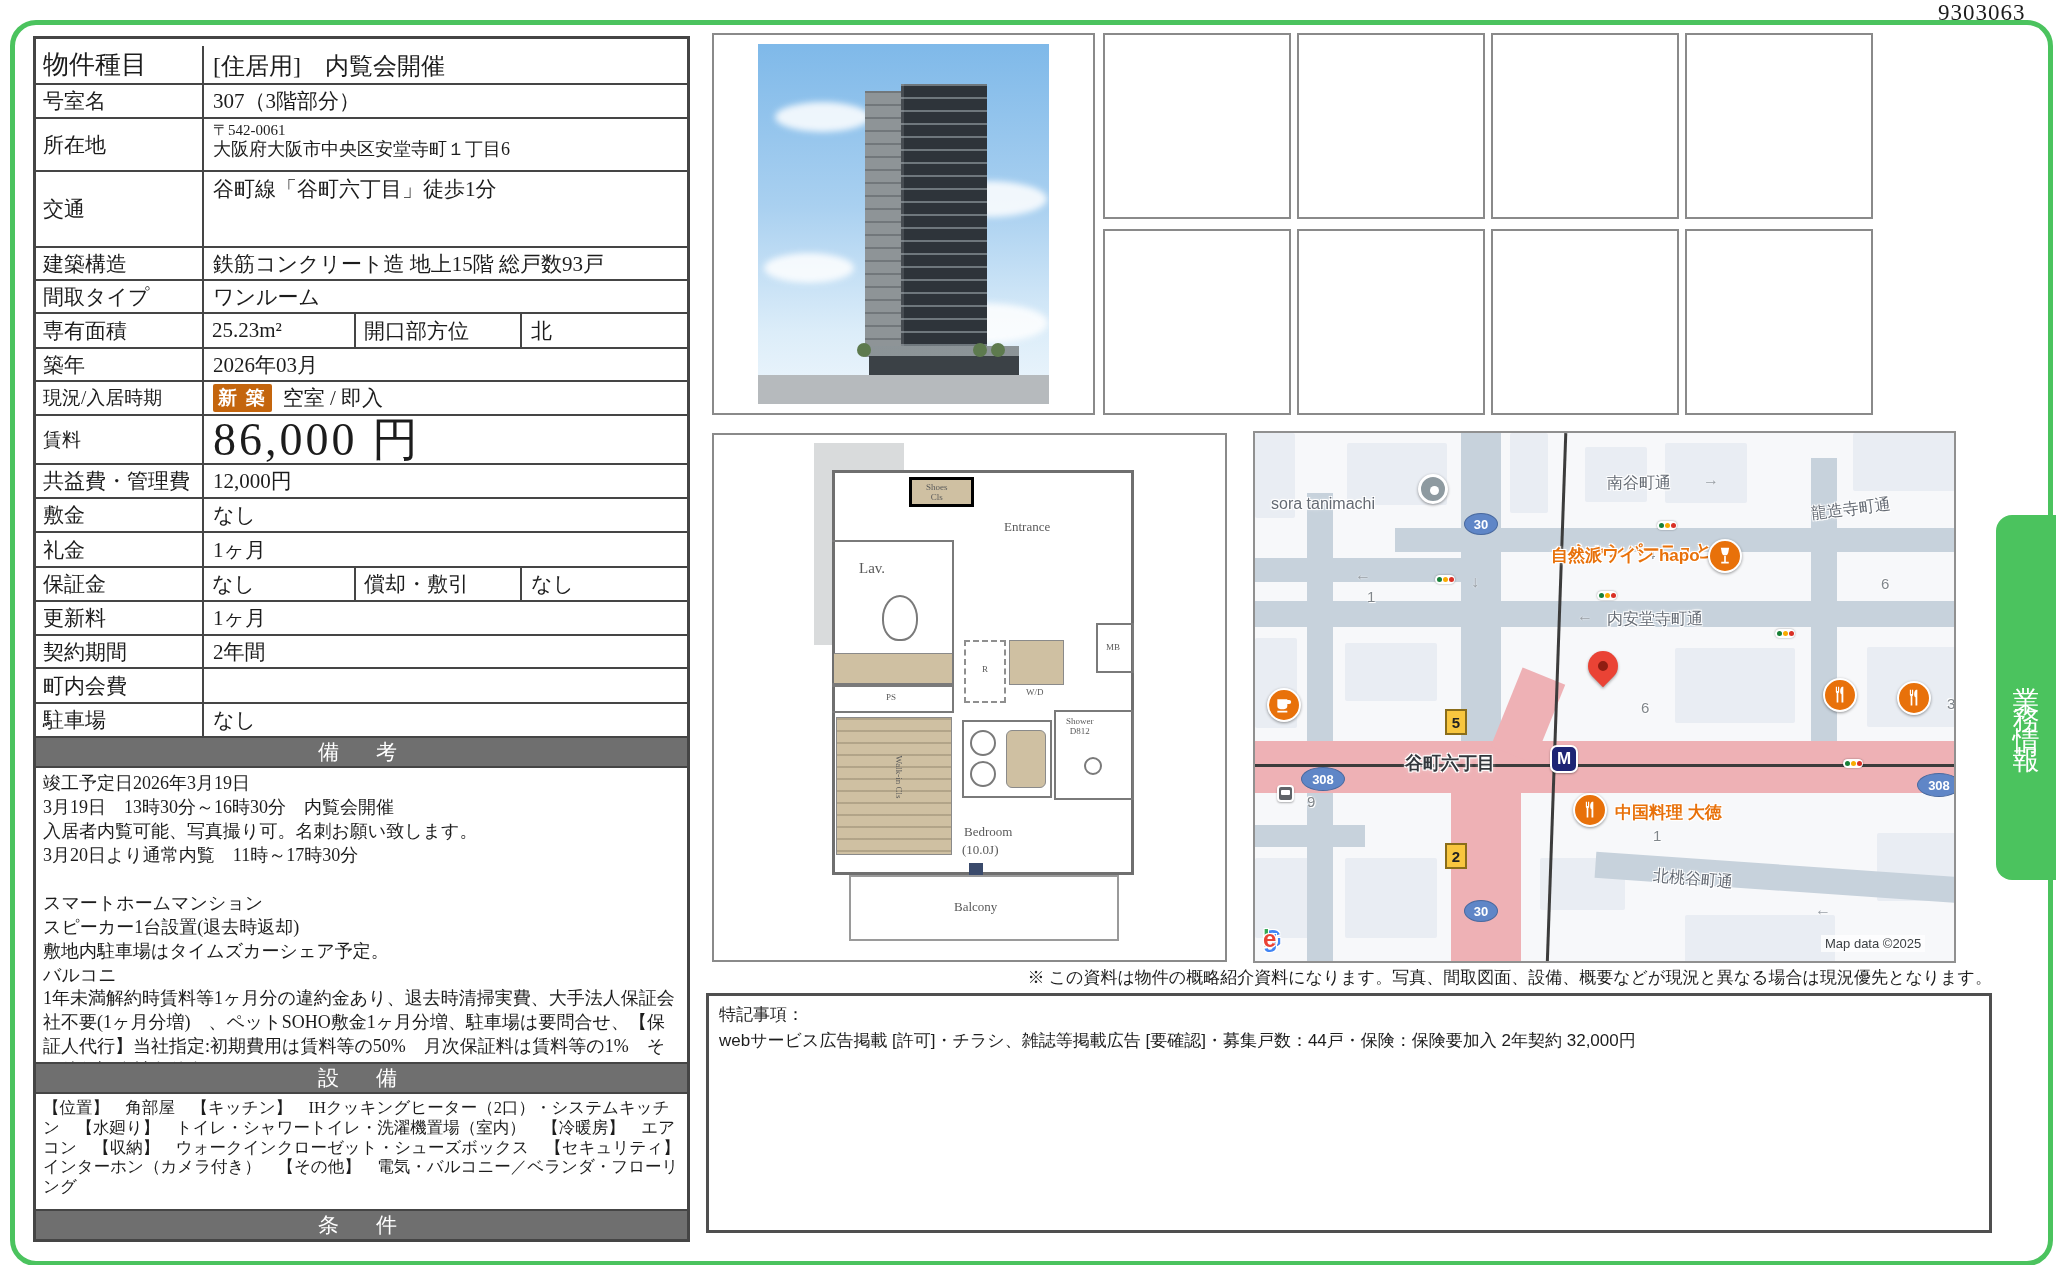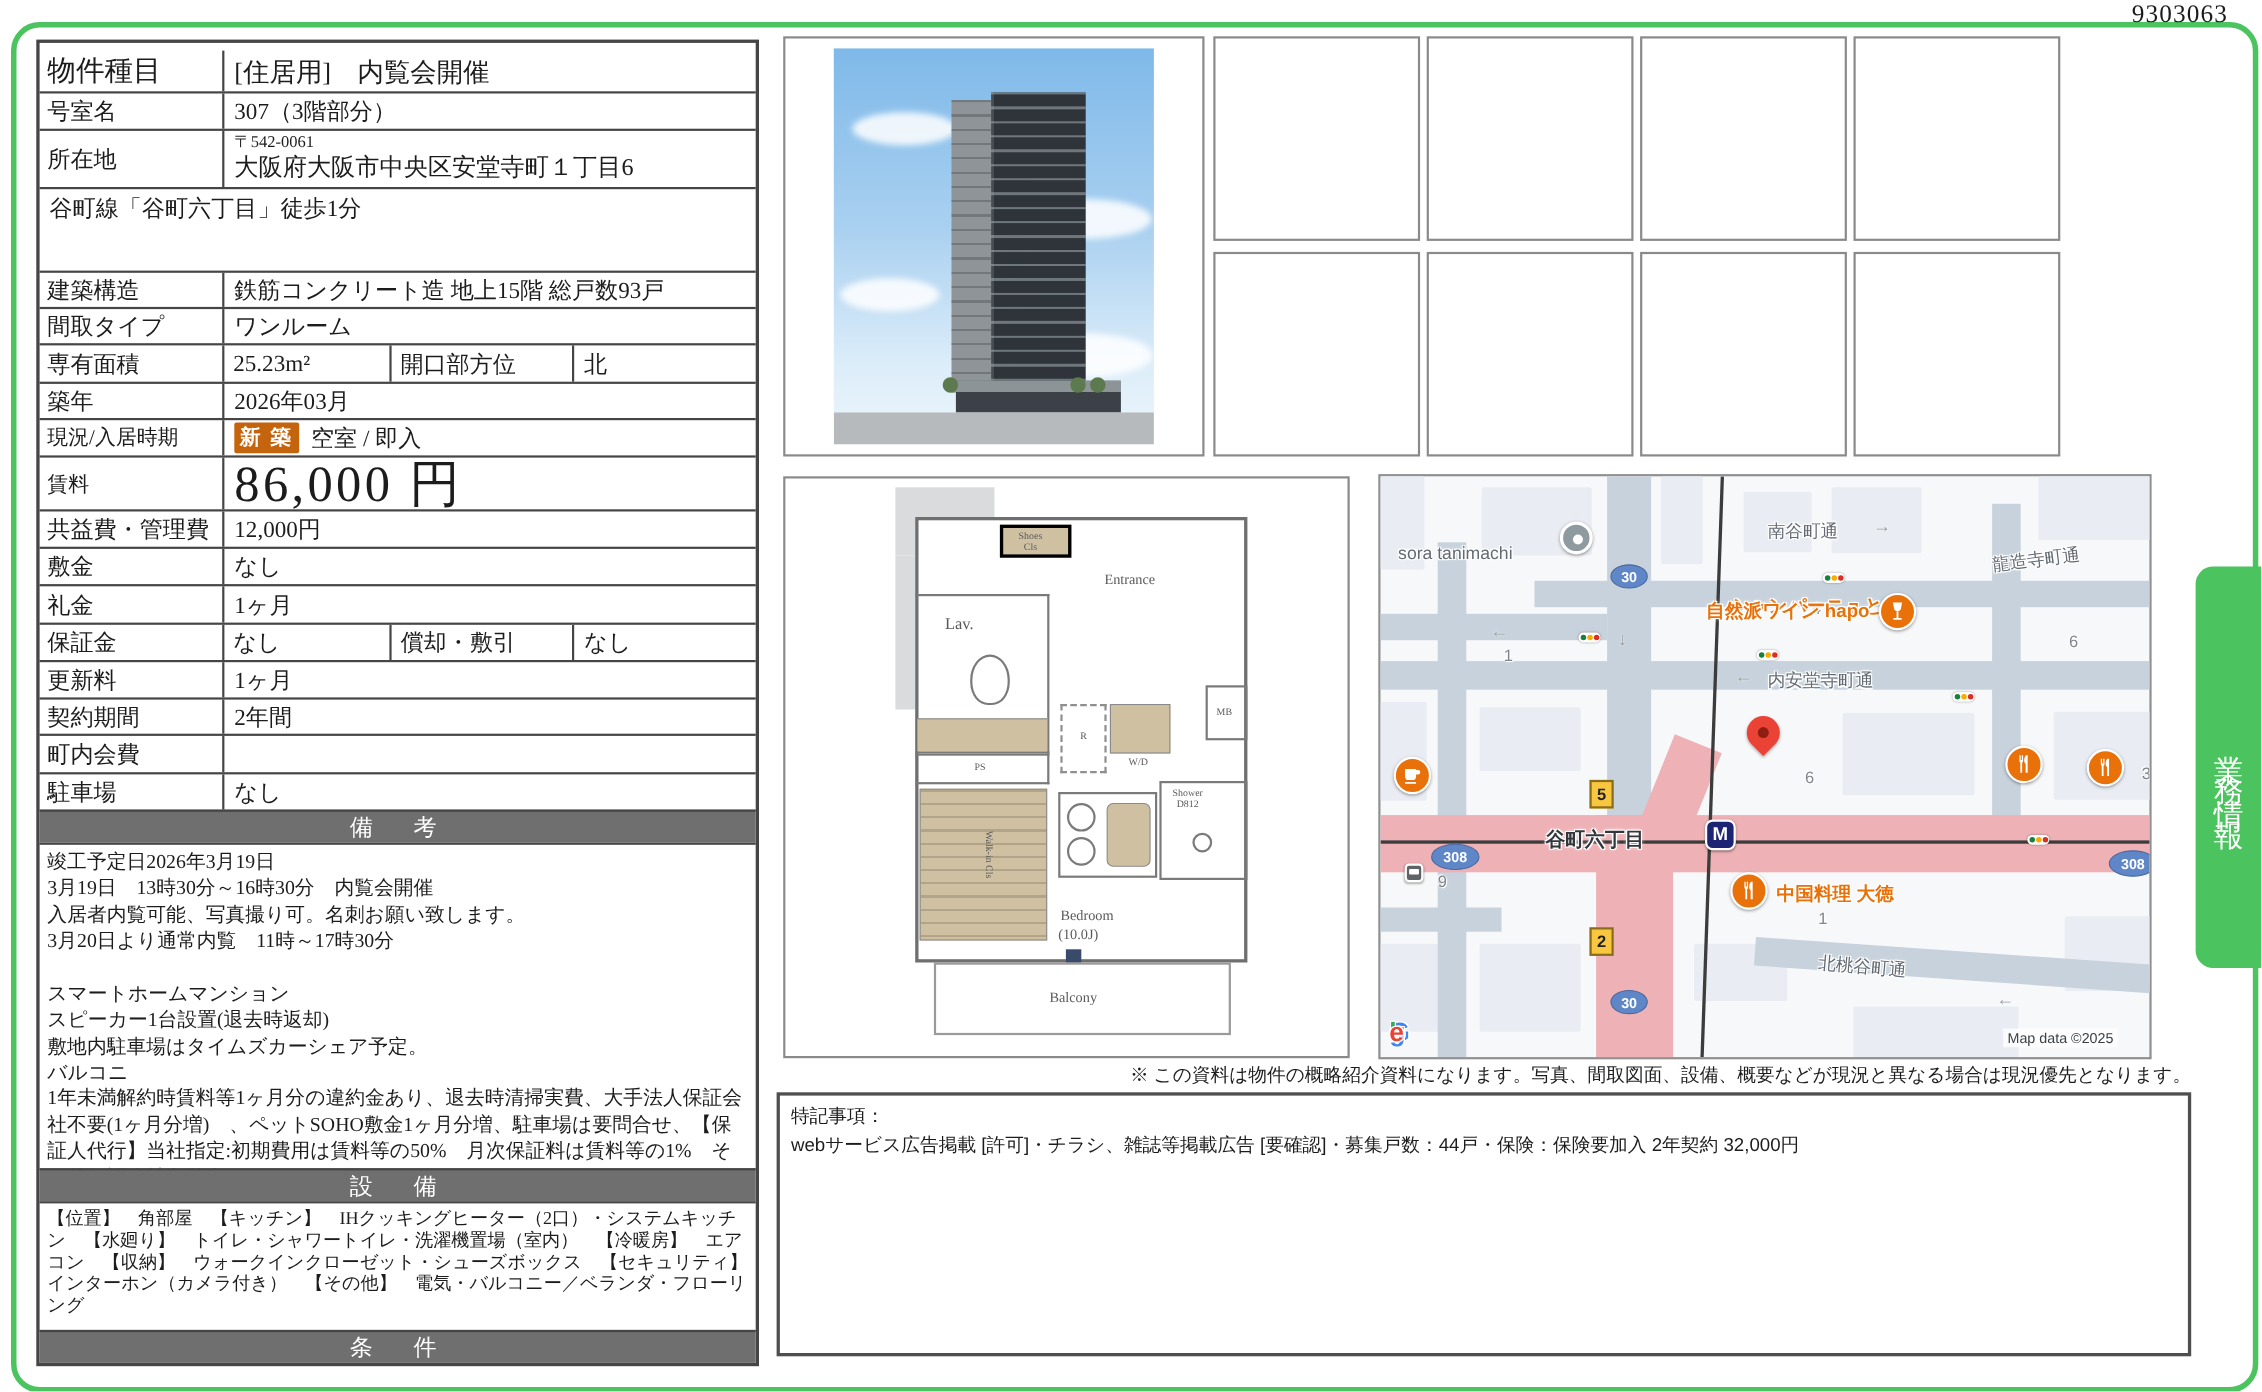--- a/index.html
+++ b/index.html
@@ -19,21 +19,21 @@
   .lbl.big{font-size:26px;}
   .val{flex:1;display:flex;align-items:center;padding:1px 9px;font-size:21px;box-sizing:border-box;}
   .val.big{font-size:26px;}
   .val.top{align-items:flex-start;padding-top:3px;}
   .midlbl{width:152px;flex:0 0 152px;border-right:2px solid #454545;display:flex;align-items:center;
           padding:1px 8px;font-size:21px;box-sizing:border-box;}
   .lbl2{width:166px;flex:0 0 166px;border-right:2px solid #454545;display:flex;align-items:center;
         padding:1px 8px;font-size:21px;box-sizing:border-box;}
   .addr{display:flex;flex-direction:column;justify-content:flex-start;line-height:1.15;}
   .zip{font-size:15px;}
-  .addrline{font-size:22px;}
+  .addrline{font-size:18px;}
   .badge{background:#c4650d;color:#fff;font-weight:bold;font-size:19px;padding:1px 5px;
          border-radius:2px;margin-right:11px;letter-spacing:2px;white-space:nowrap;}
   .rentval{font-size:46px;letter-spacing:3px;text-align:right;}
   .bar{height:28px;background:#6f6f6f;color:#fff;display:flex;align-items:center;justify-content:center;
        font-size:21px;letter-spacing:8px;border-top:2px solid #454545;}
   .blocktext{border-top:2px solid #454545;padding:4px 7px;font-size:18px;line-height:1.33;
              white-space:pre-line;box-sizing:border-box;overflow:hidden;}
 
   
   .photo-main{position:absolute;left:712px;top:33px;width:383px;height:382px;border:2px solid #8a8a8a;
@@ -146,20 +146,21 @@
 
     <div class="prow" style="height:53px">
       <div class="lbl">所在地</div>
       <div class="val addr top">
         <span class="zip">〒542-0061</span>
         <span class="addrline">大阪府大阪市中央区安堂寺町１丁目6</span>
       </div>
     </div>
 
     <div class="prow" style="height:76px">
+      <div class="lbl" style="align-items:center">交通</div>
       <div class="val top">谷町線「谷町六丁目」徒歩1分</div>
     </div>
 
     <div class="prow" style="height:33px">
       <div class="lbl">建築構造</div>
       <div class="val">鉄筋コンクリート造 地上15階 総戸数93戸</div>
     </div>
 
     <div class="prow" style="height:33px">
       <div class="lbl">間取タイプ</div>

